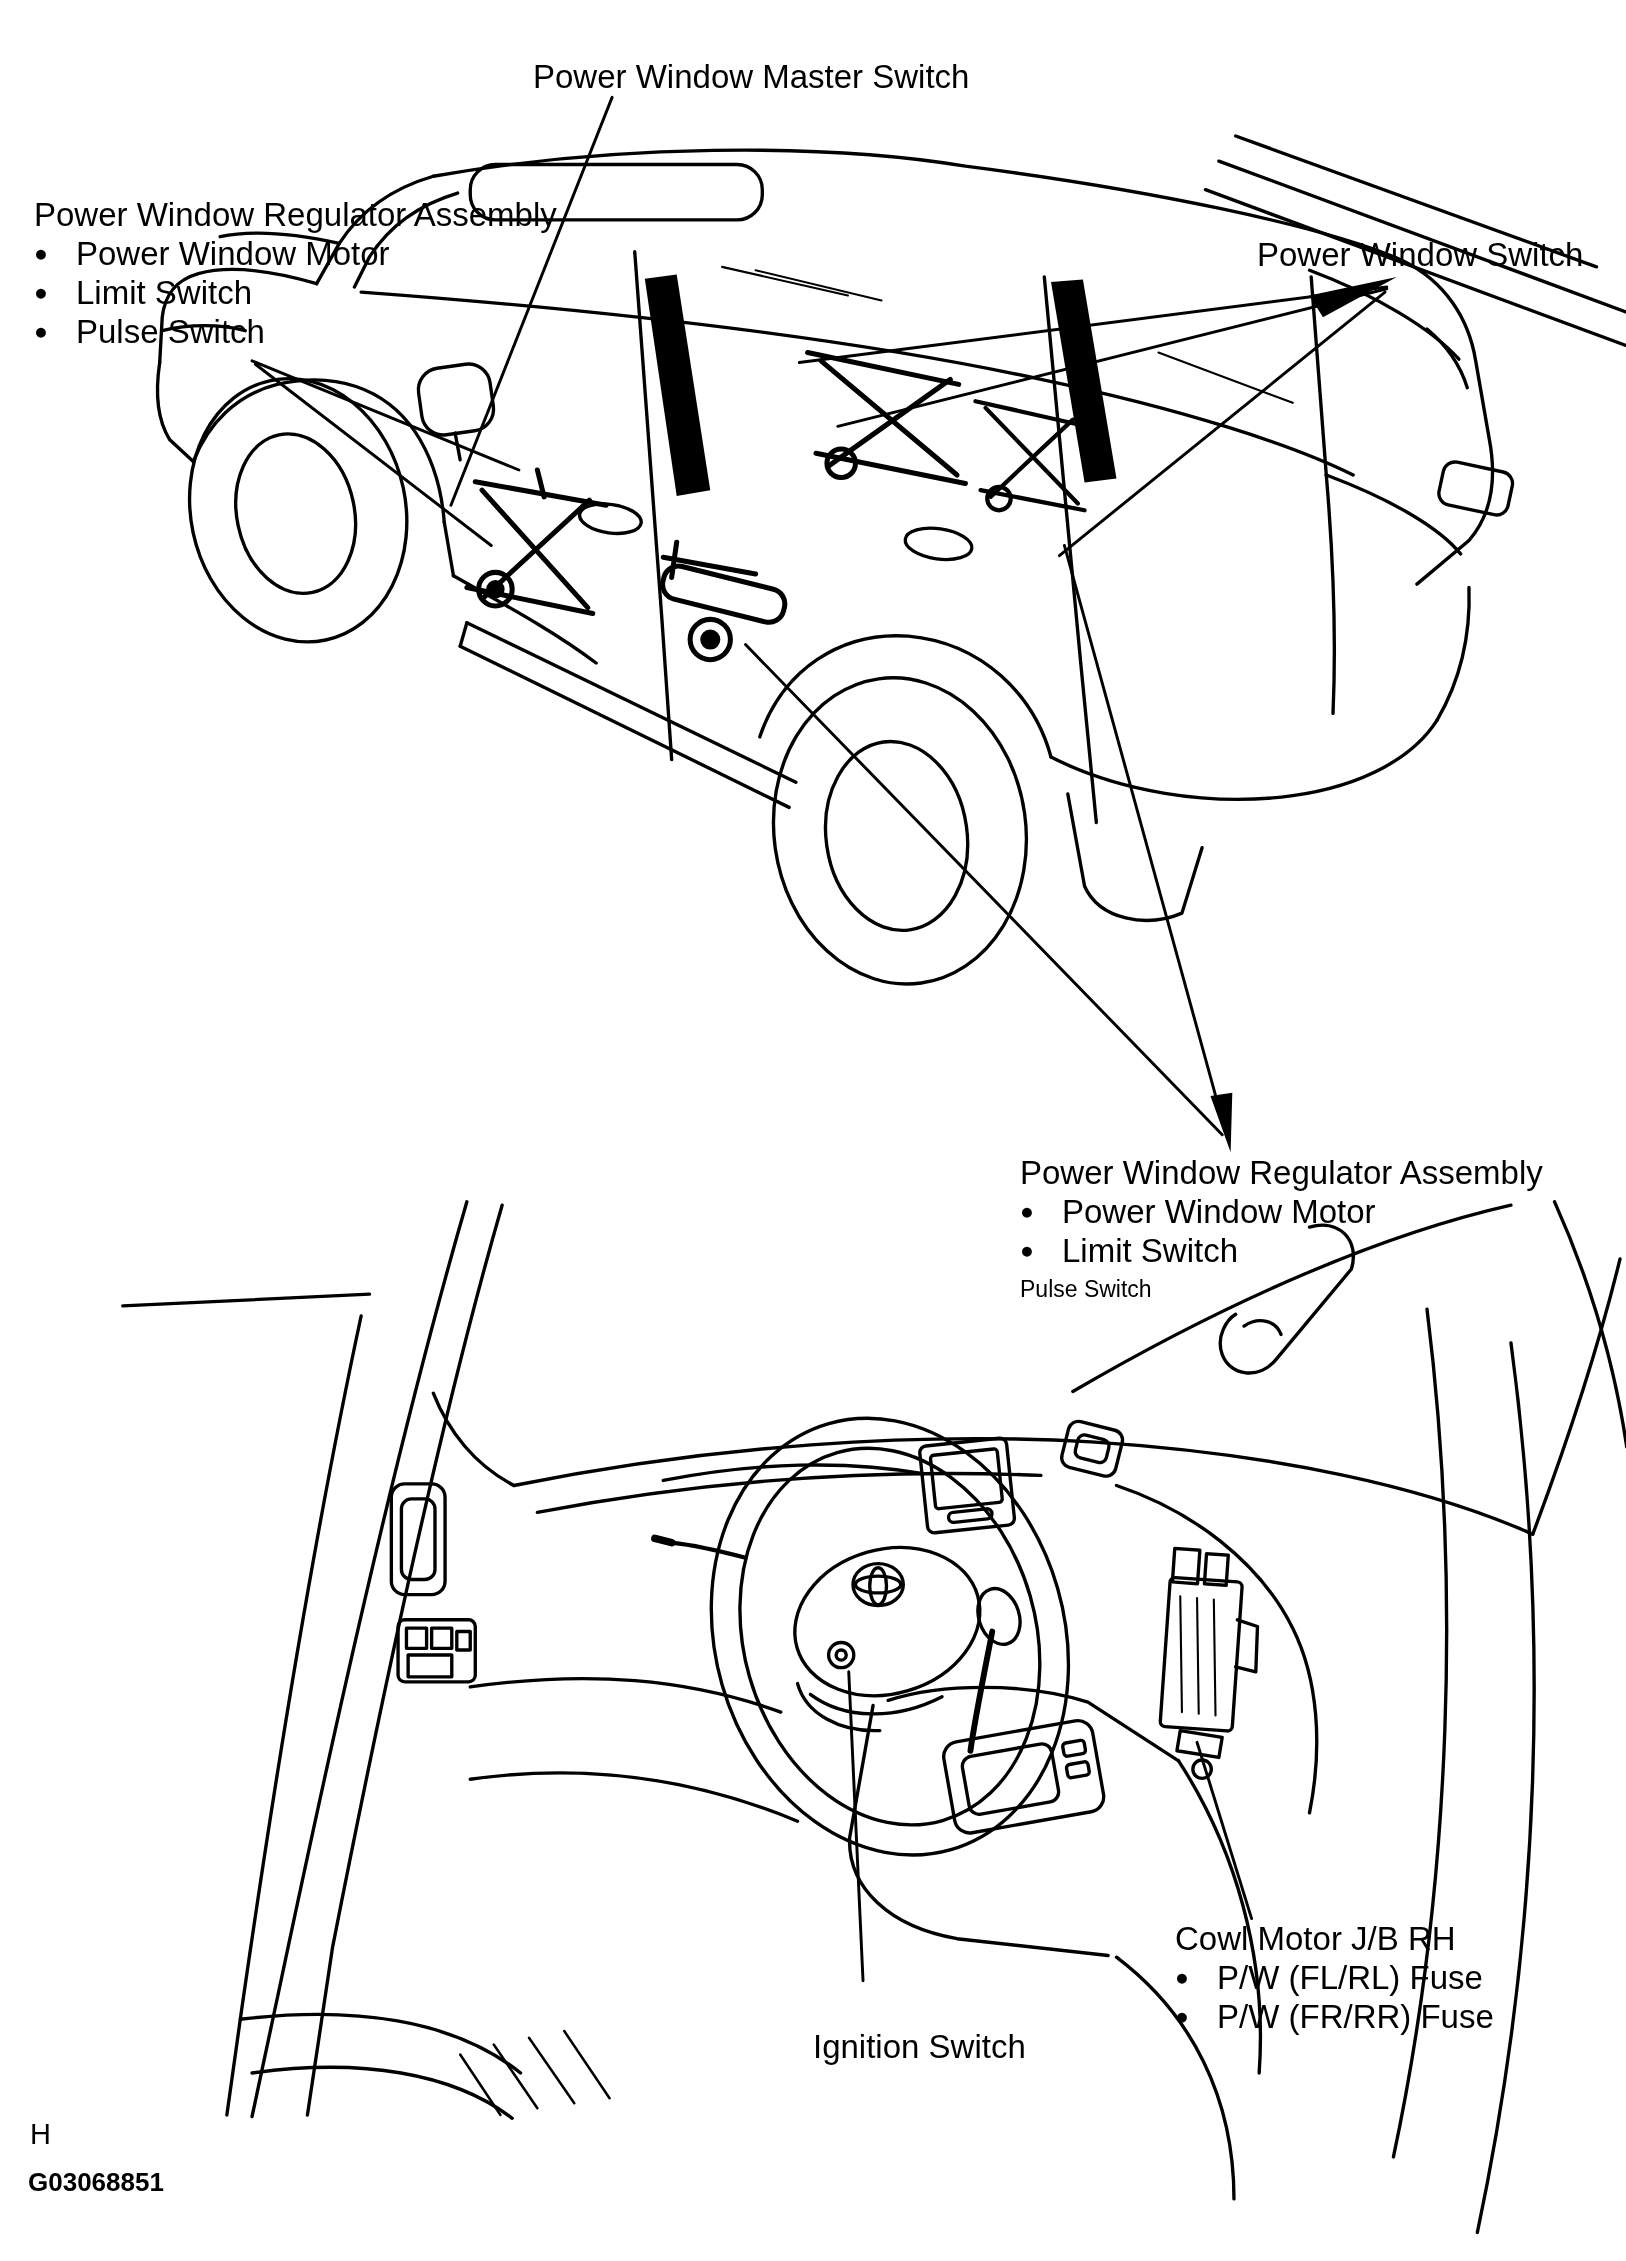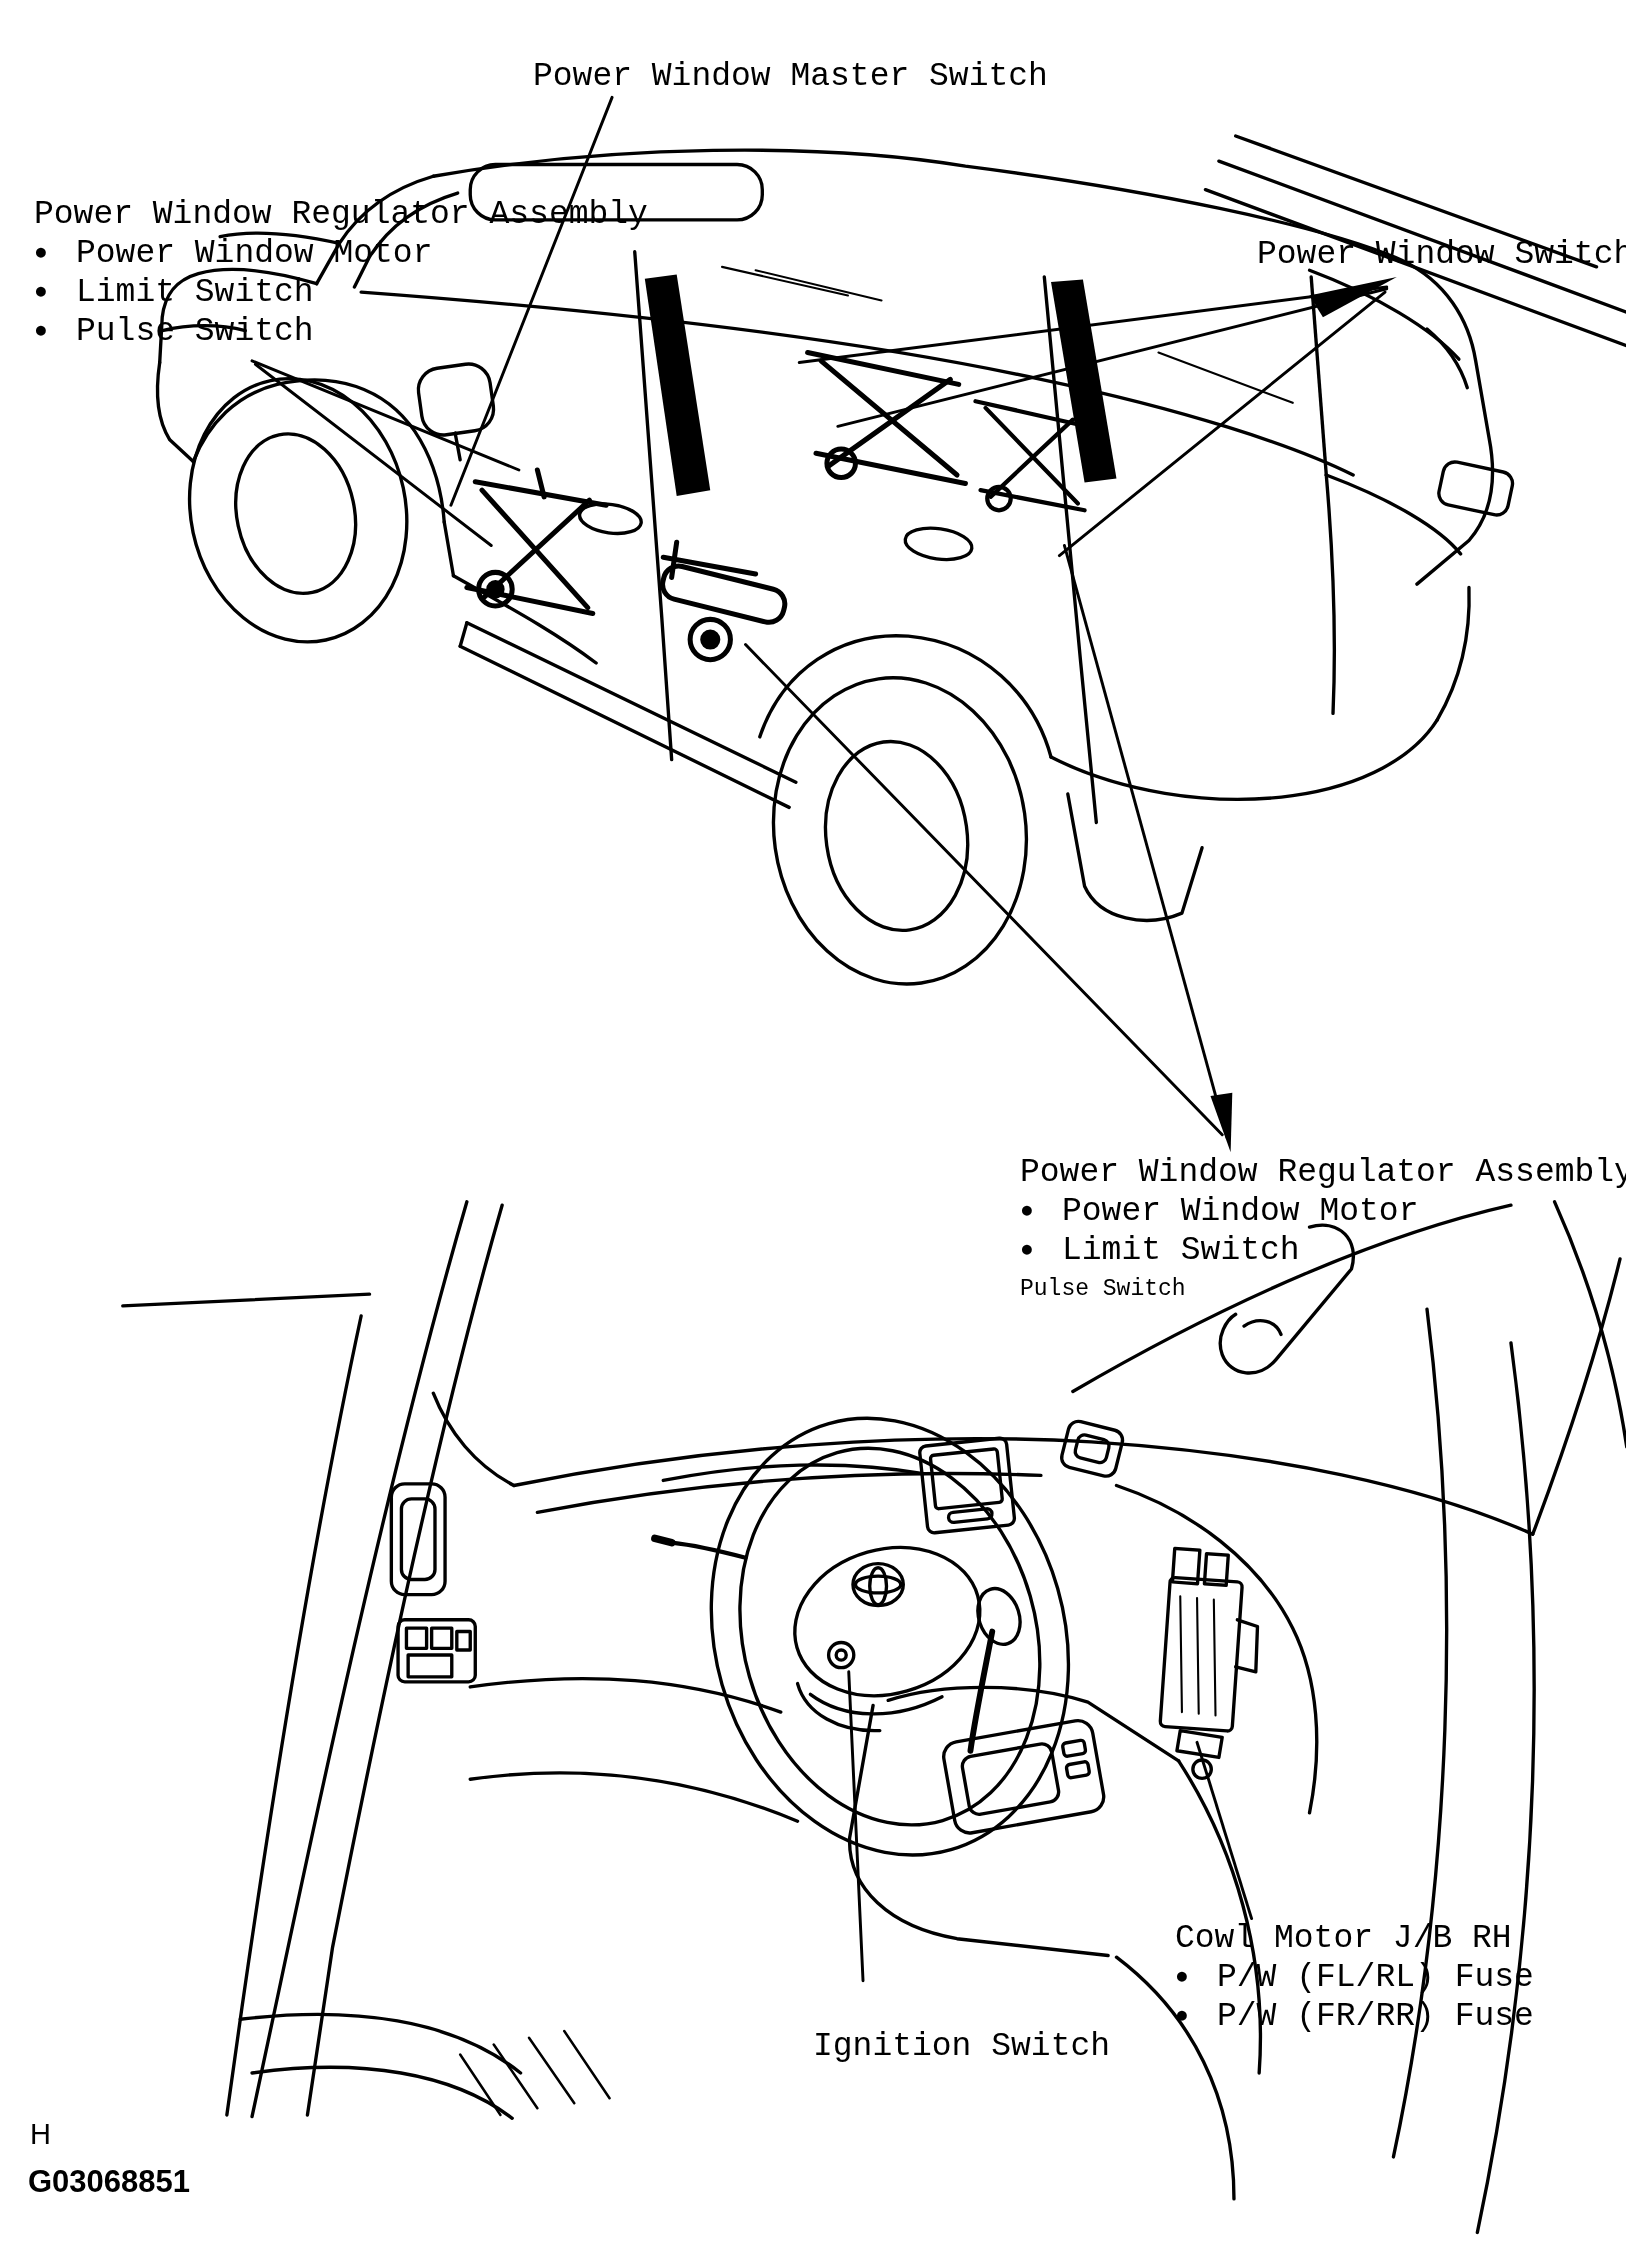--- a/index.html
+++ b/index.html
@@ -11,31 +11,30 @@
     font-family:"Liberation Sans", sans-serif;
     color:#000;
   }
   .art{position:absolute;left:0;top:0;width:1627px;height:2261px;}
   .lbl{
     position:absolute;
     font-size:33px;
     line-height:39px;
     white-space:nowrap;
     letter-spacing:0px;
-    font-family:Liberation Mono, monospace;
   }
   .row{display:flex;align-items:center;height:39px;}
   .bullet{
     display:inline-block;
     width:42px;
     font-size:23px;
     line-height:39px;
   }
   .code-letter{position:absolute;left:30px;top:2117px;font-size:29px;line-height:34px;}
-  .code-id{position:absolute;left:28px;top:2167px;font-size:31px;line-height:30px;font-weight:bold;}
+  .code-id{position:absolute;left:28px;top:2167px;font-size:26px;line-height:30px;font-weight:bold;}
 </style>
 </head>
 <body>
 
 <div class="page">
 
   <svg class="art" viewBox="0 0 1938 2694" fill="none" stroke="#000" stroke-linecap="round" stroke-linejoin="round">
 
     <g stroke-width="4">
 

